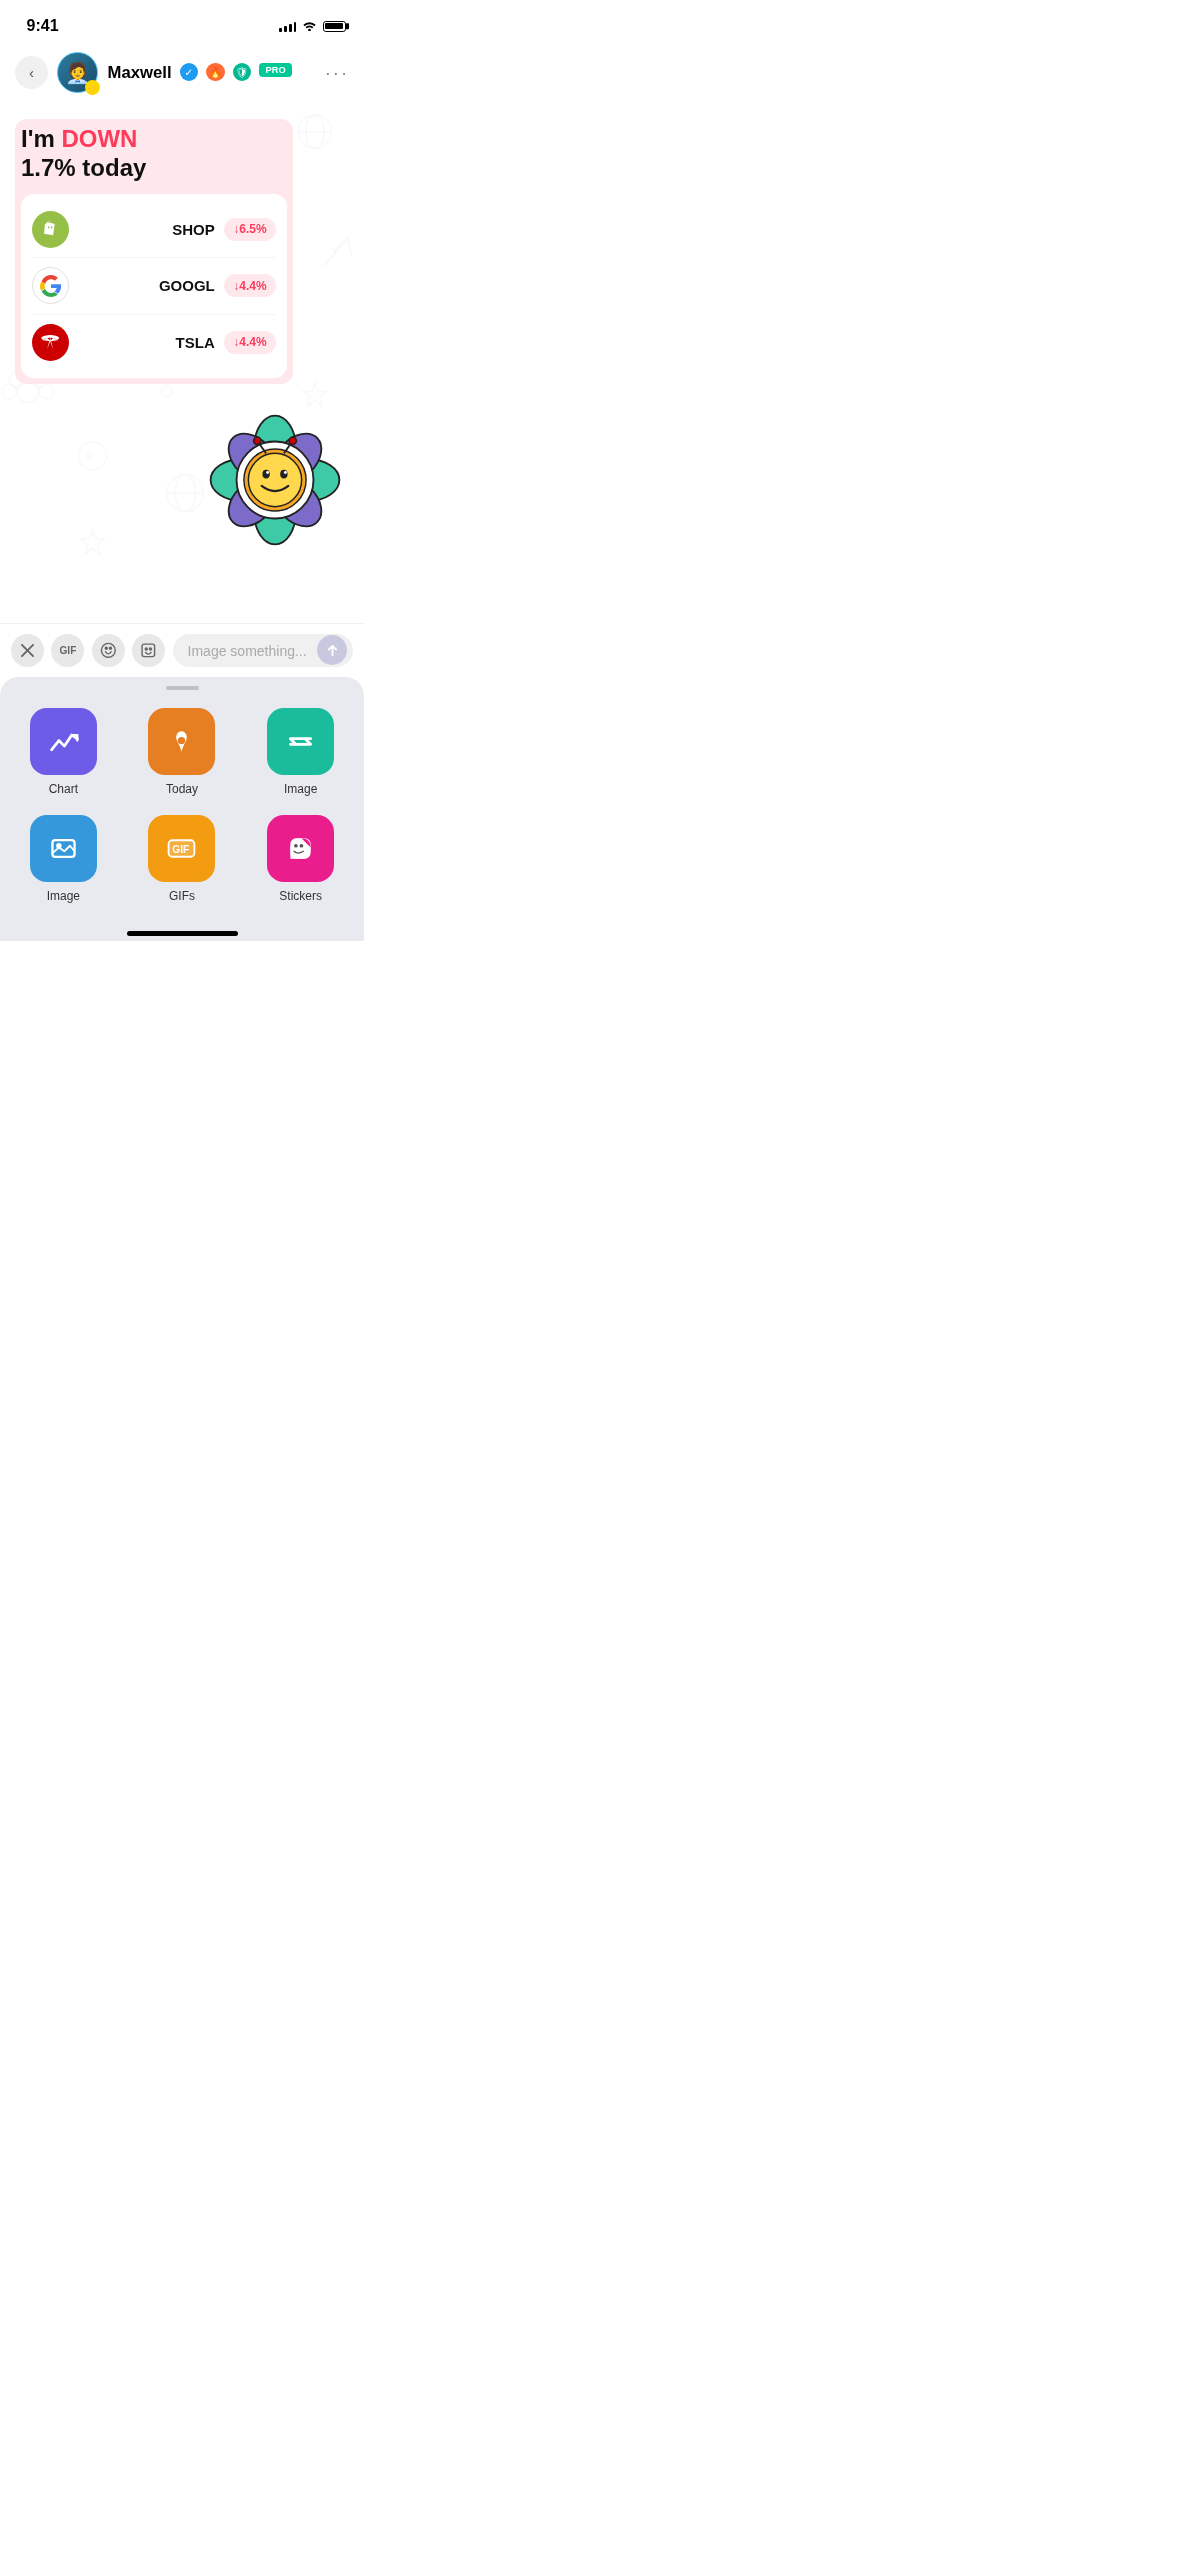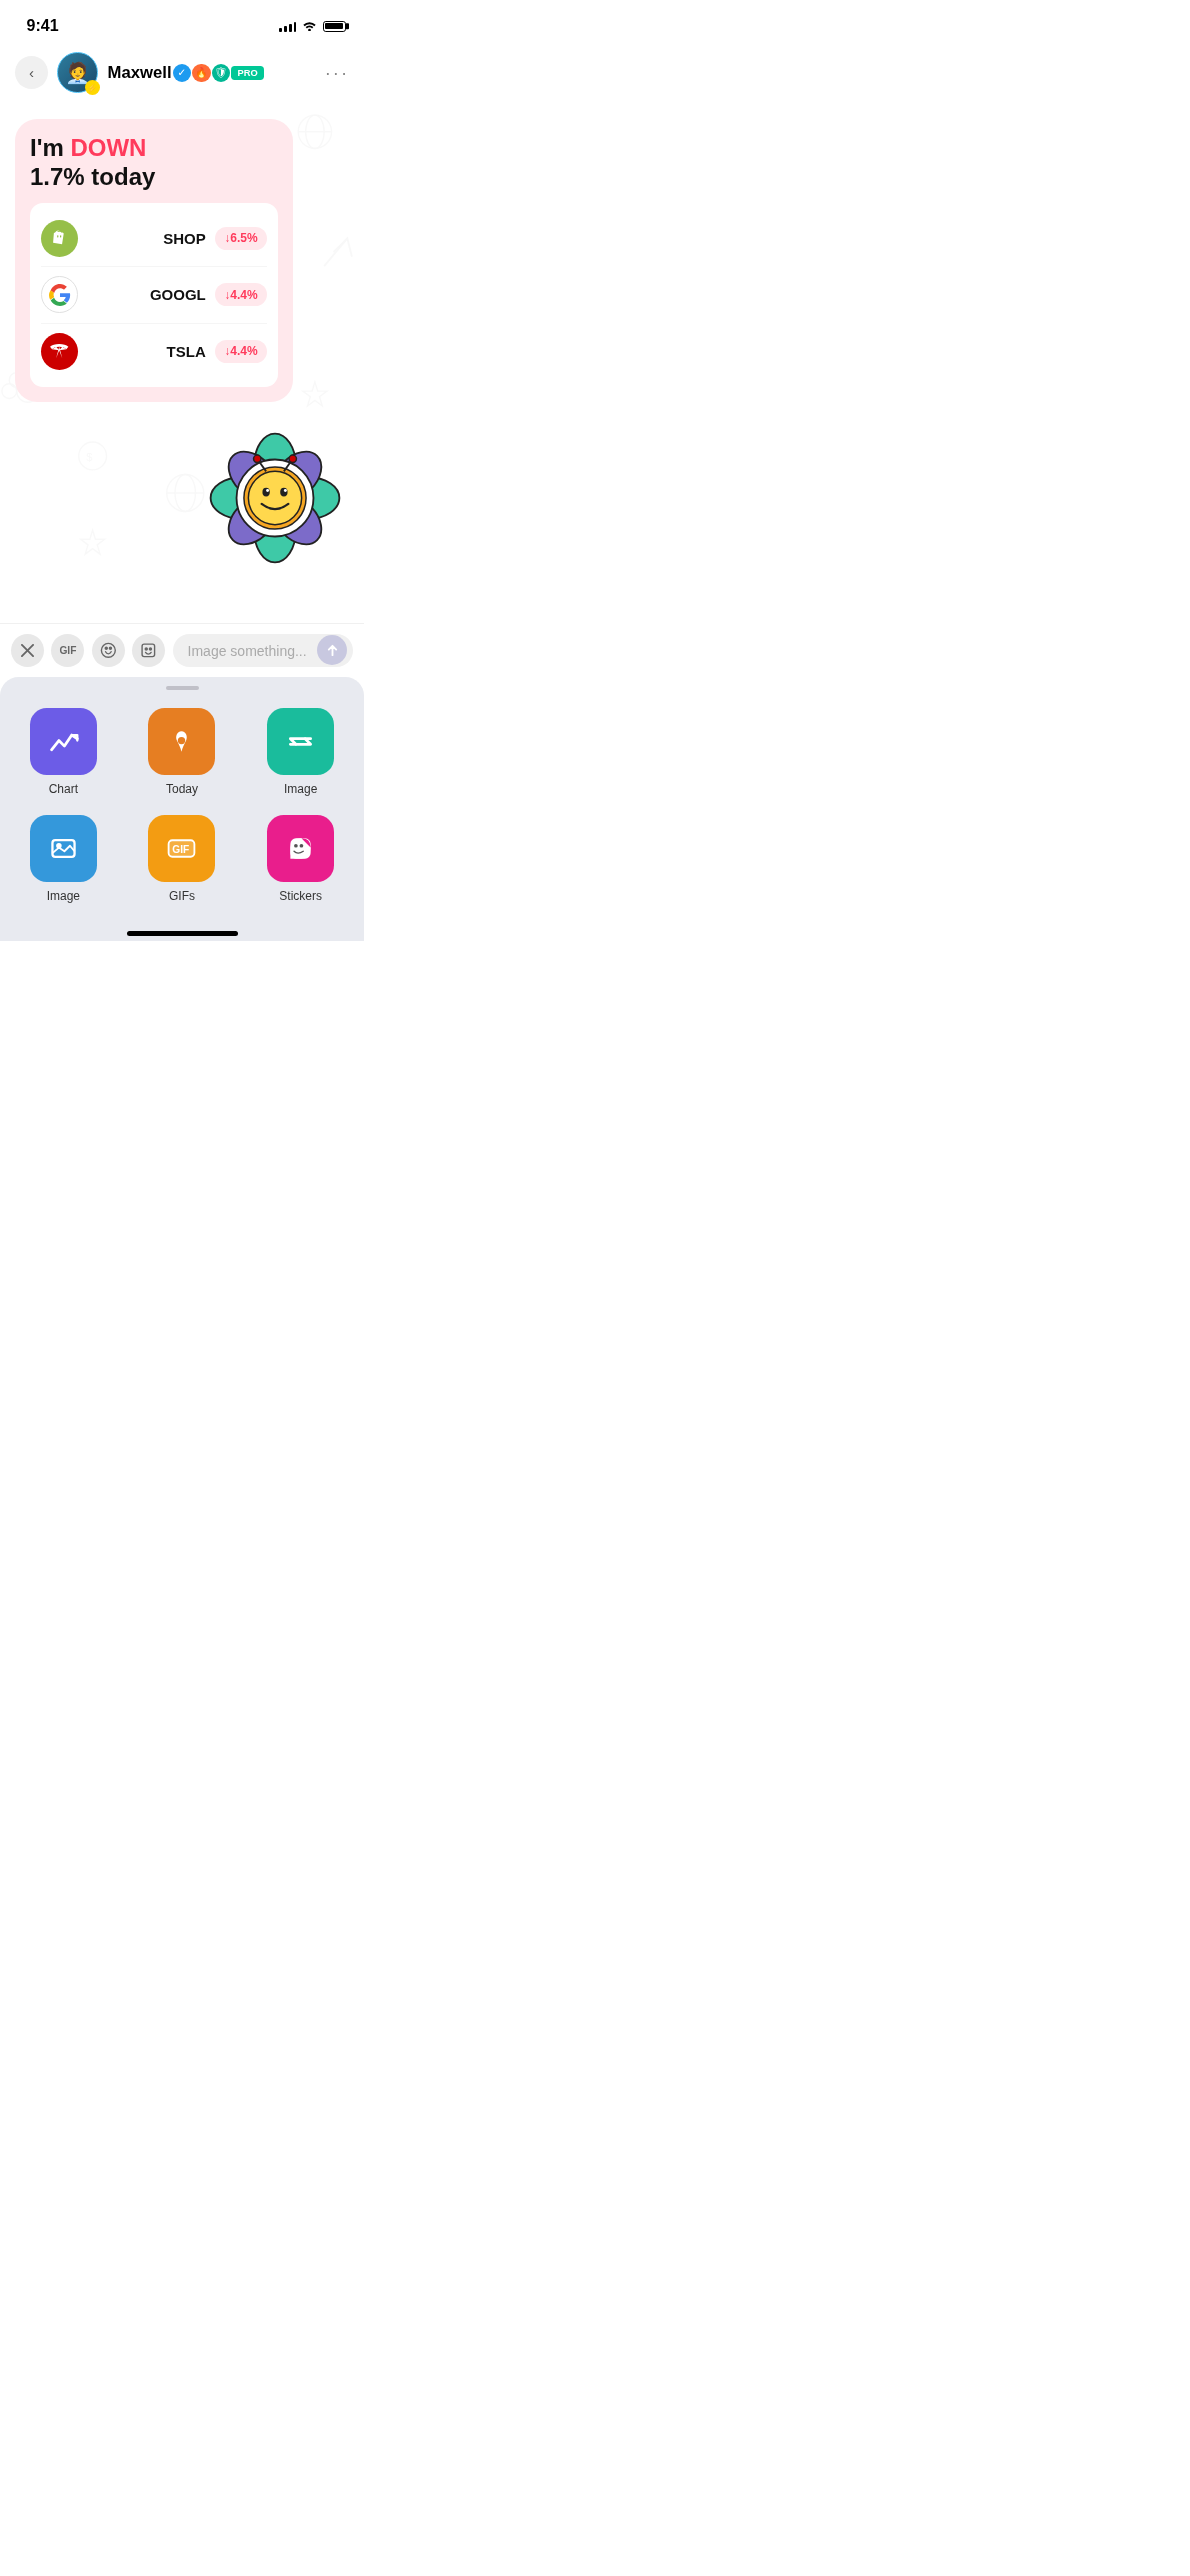--- a/index.html
+++ b/index.html
@@ -117,22 +117,22 @@
       height: 15px;
       background: #ffd700;
       border-radius: 50%;
       display: flex;
       align-items: center;
       justify-content: center;
       font-size: 8.3px;
     }
     .header-name-row {
       display: flex;
-      align-items: center;
-      gap: 1px;
+      align-items: flex-start;
+      gap: 8px;
       flex: 1;
     }
     .header-name {
       font-size: 16.7px;
       font-weight: 700;
       color: #000;
     }
     .badge {
       width: 18.5px;
       height: 18.5px;
@@ -177,22 +177,22 @@
     }
 
     
     .message-left {
       position: relative;
       z-index: 1;
       padding: 15px 15px 15px 15px;
     }
     .portfolio-card {
       background: #ffe8ec;
-      border-radius: 22px;
-      padding: 15px;
+      border-radius: 12px;
+      padding: 6px;
       max-width: 278px;
     }
     .portfolio-header {
       margin-bottom: 11px;
     }
     .portfolio-title {
       font-size: 24px;
       font-weight: 700;
       color: #111;
       line-height: 1.2;

